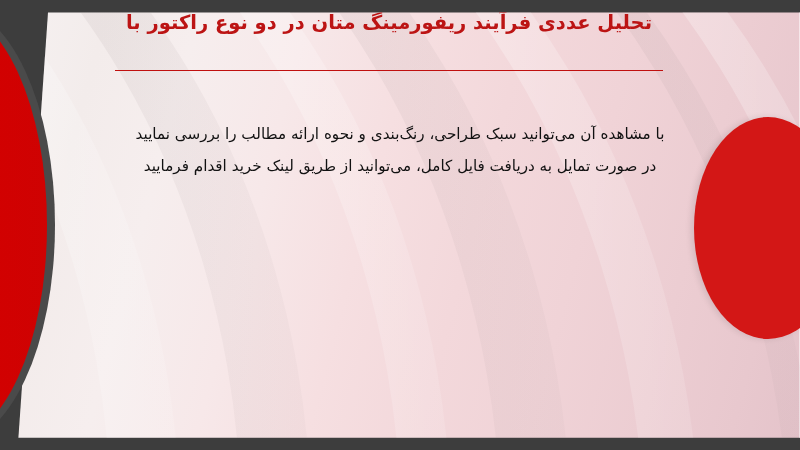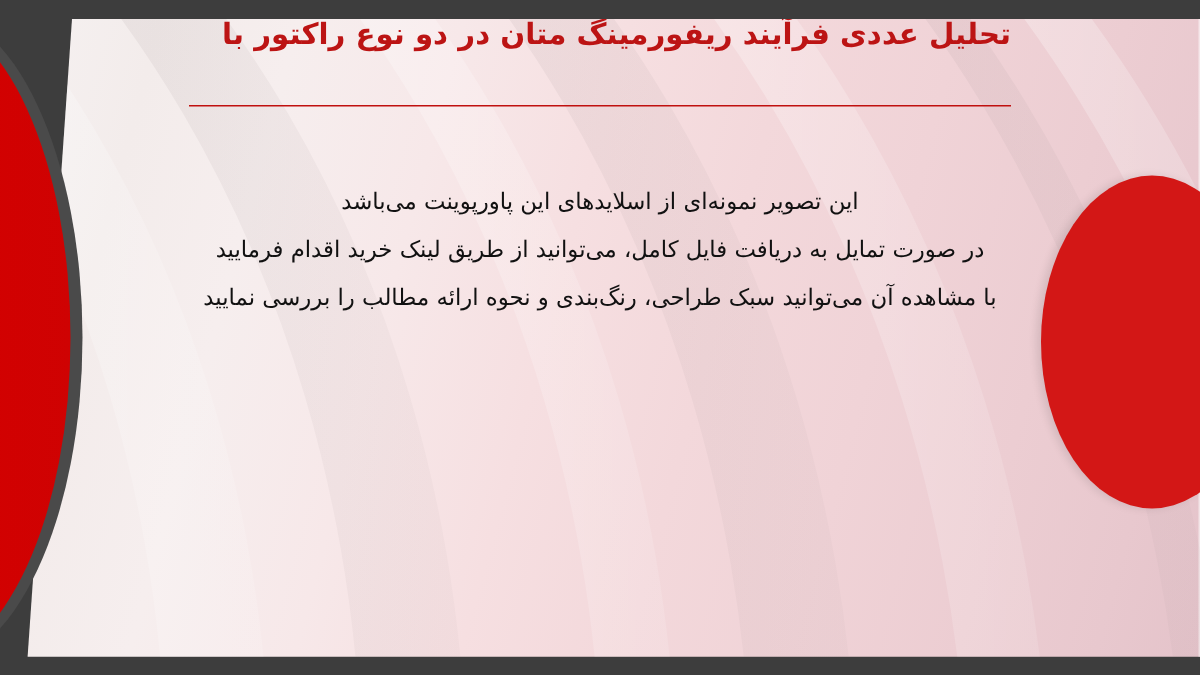--- a/index.html
+++ b/index.html
@@ -101,23 +101,24 @@
   
   .content {
     position: absolute;
     inset: 0;
     z-index: 6;
     clip-path: polygon(6.0% 2.8%, 100% 2.8%, 100% 97.3%, 2.3% 97.3%);
   }
 
   .title-block {
     position: absolute;
-    right: 126px;
+    right: 137px;
     top: 10px;
     width: 548px;
+    text-align: center;
     direction: rtl;
   }
   .title-line {
     color: #bc1414;
     font-size: 19.5px;
     font-weight: 700;
     line-height: 26px;
     letter-spacing: 0px;
     white-space: nowrap;
   }
@@ -185,19 +186,18 @@
   <div class="circle-right"></div>
 
   <div class="content">
 
     <div class="title-block">
       <div class="title-line">تحلیل عددی فرآیند ریفورمینگ متان در دو نوع راکتور با</div>
       <div class="title-rule"></div>
     </div>
 
     <div class="body-block">
-      <div class="body-line">این تصویر نمونه‌ای از اسلایدهای این پاورپوینت می‌باشد</div>
+      <div class="body-line">با مشاهده آن می‌توانید سبک طراحی، رنگ‌بندی و نحوه ارائه مطالب را بررسی نمایید</div>
       <div class="body-line">در صورت تمایل به دریافت فایل کامل، می‌توانید از طریق لینک خرید اقدام فرمایید</div>
-      <div class="body-line">با مشاهده آن می‌توانید سبک طراحی، رنگ‌بندی و نحوه ارائه مطالب را بررسی نمایید</div>
     </div>
 
   </div>
 </div>
 
 </body></html>

